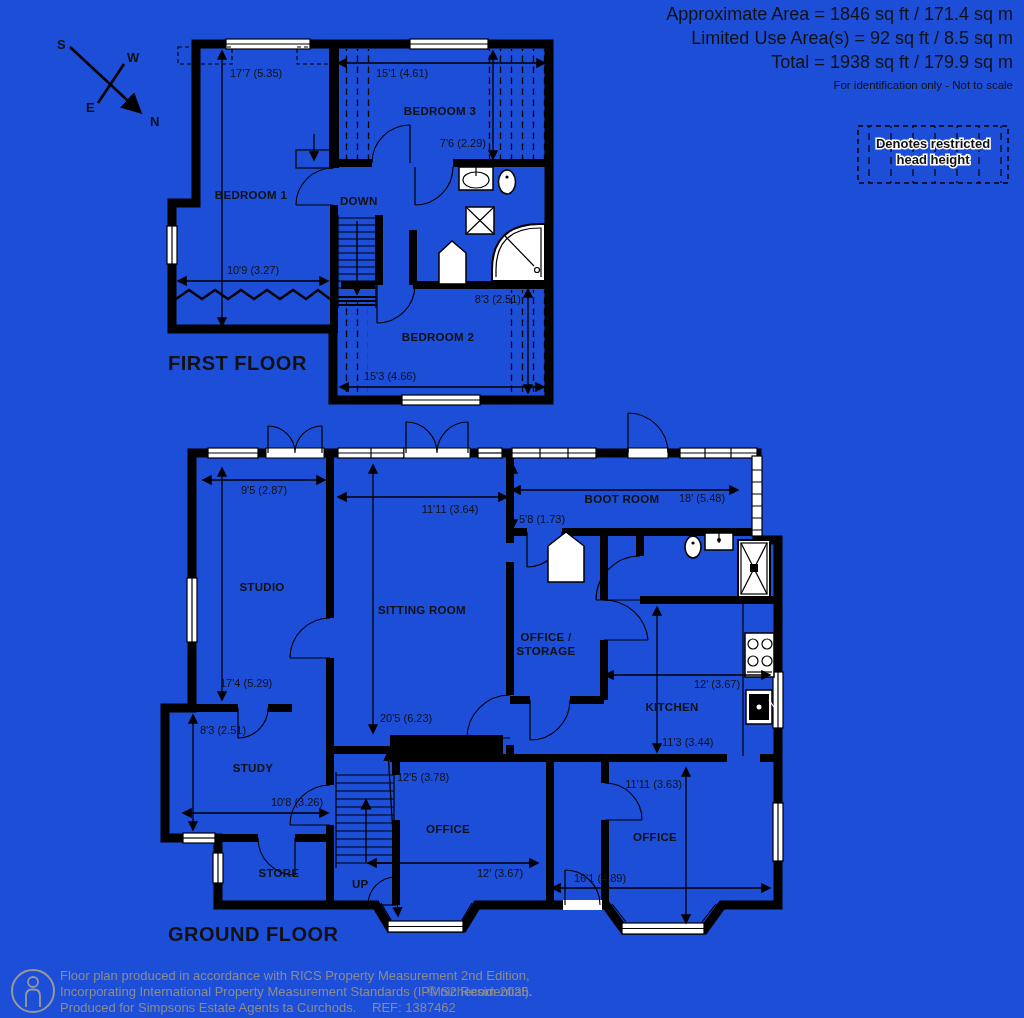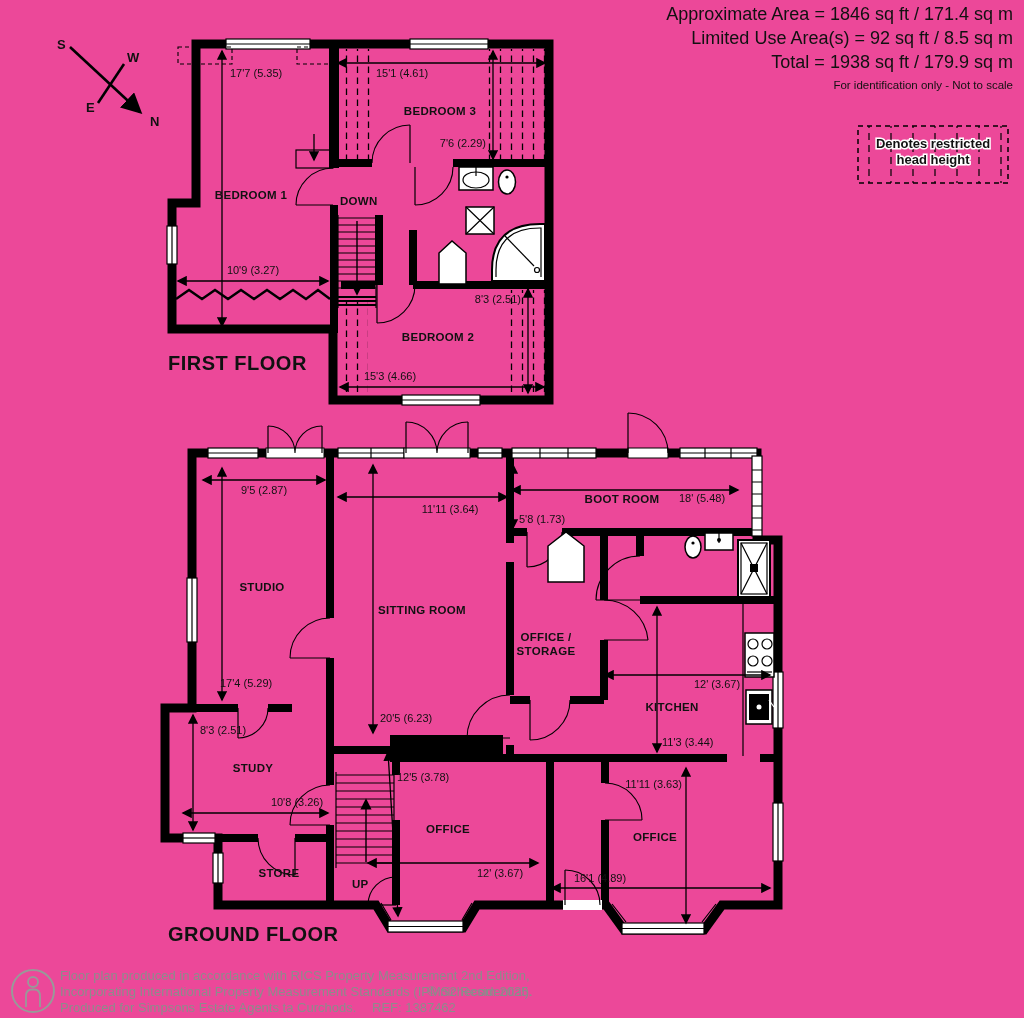--- a/index.html
+++ b/index.html
@@ -1,16 +1,16 @@
 <!DOCTYPE html>
 <html><head>
 <meta charset="utf-8">
 <style>
   html,body{margin:0;padding:0;background:#ffffff;}
-  #stage{position:relative;width:1024px;height:1018px;background:#ec4899;overflow:hidden;
+  #stage{position:relative;width:1024px;height:1018px;background:#1d4ed8;overflow:hidden;
          font-family:"Liberation Sans", sans-serif;}
   svg{position:absolute;left:0;top:0;}
   text{fill:#111;}
   .hdr{font-size:18px;}
   .note{font-size:11.5px;}
   .ttl{font-size:20px;font-weight:bold;letter-spacing:.5px;}
   .rm{font-size:11.5px;font-weight:bold;letter-spacing:.3px;}
   .dim{font-size:11px;}
   .cmp{font-size:13px;font-weight:bold;}
   .leg{font-size:13px;font-weight:bold;paint-order:stroke;stroke:#fff;stroke-width:3px;}

